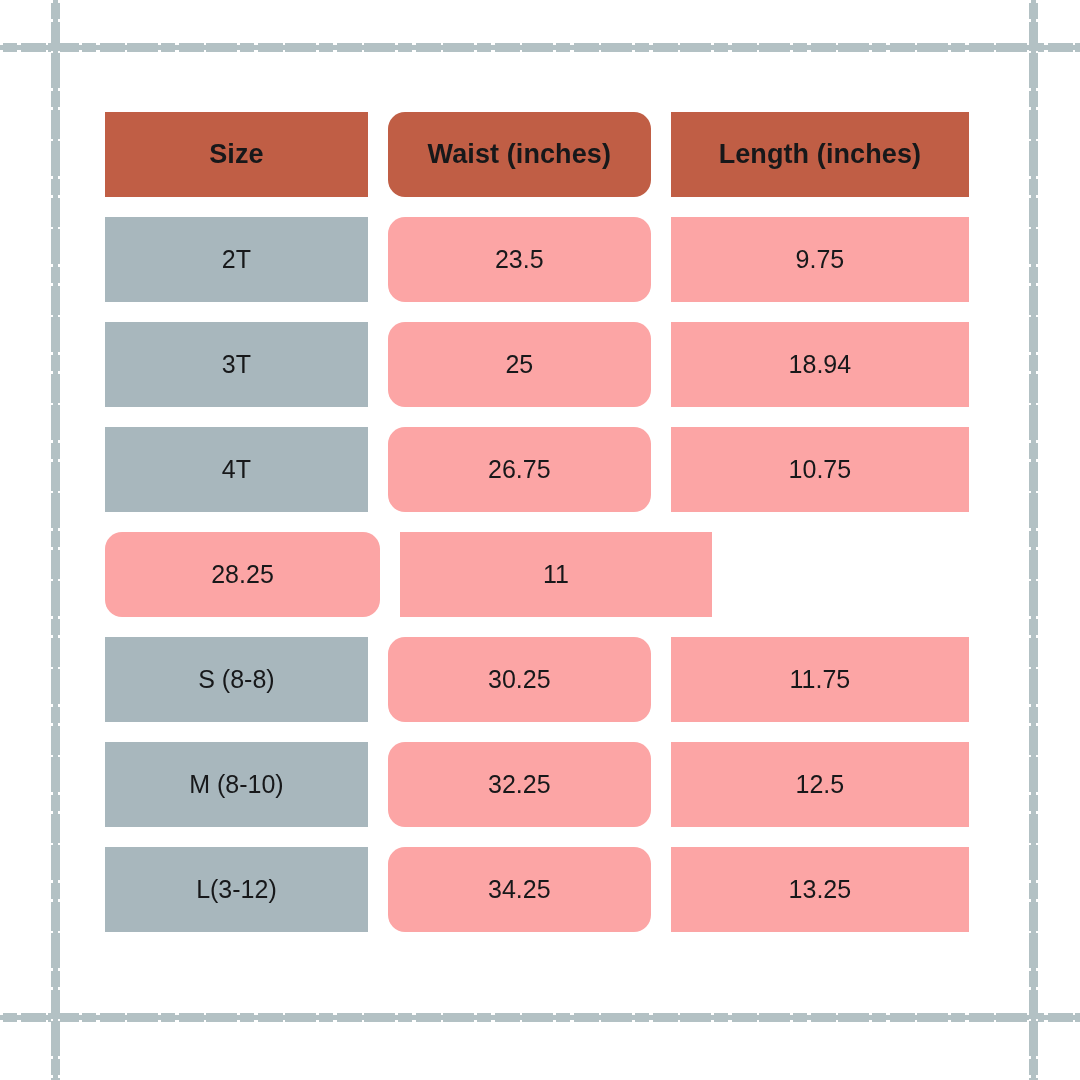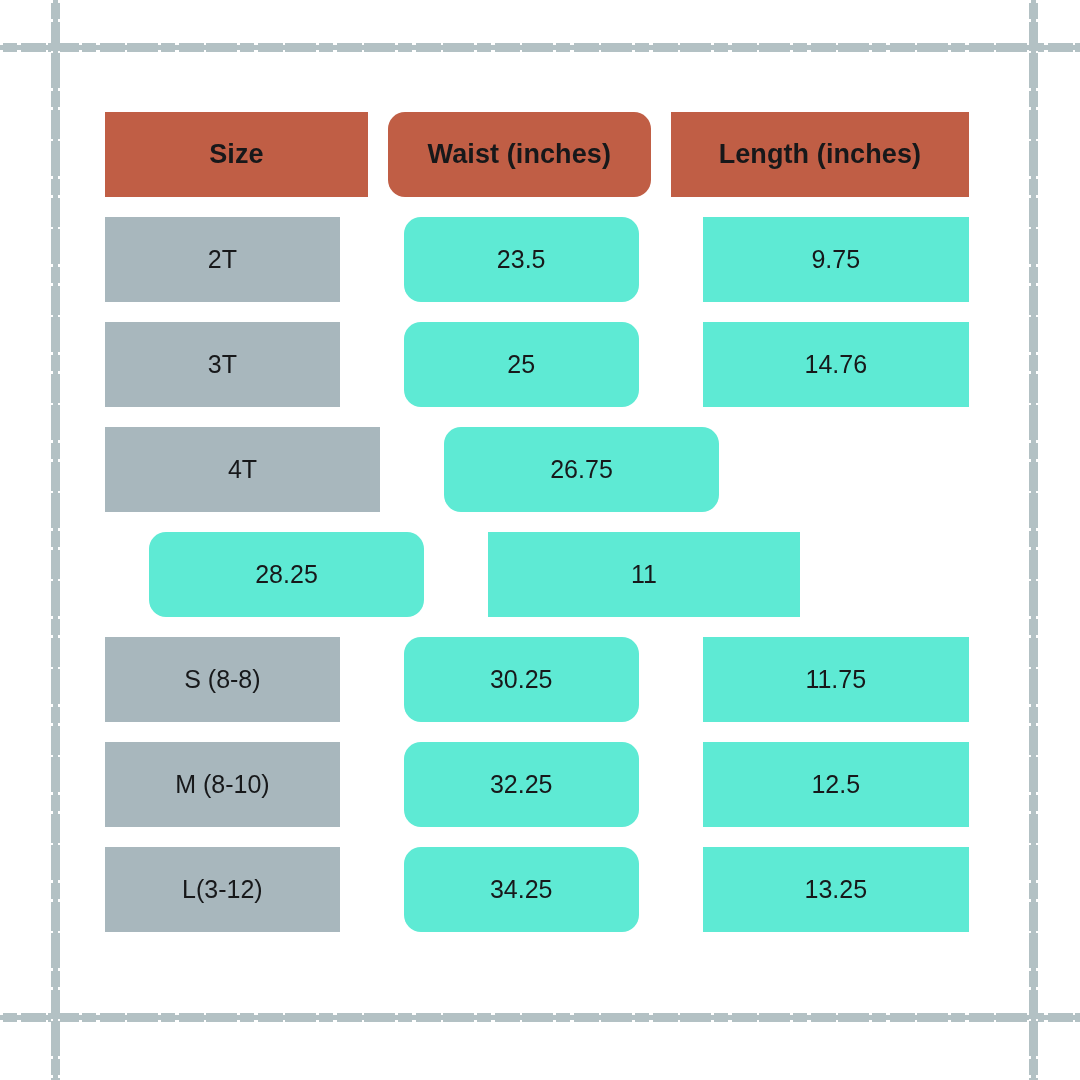--- a/index.html
+++ b/index.html
@@ -121,22 +121,21 @@
   .body-row .cell {
     height: 85px;
     font-size: 25px;
     font-weight: normal;
   }
   .body-row .cell.size-col {
     background: #a8b7bd;
   }
   .body-row .cell.waist-col,
   .body-row .cell.length-col {
-    background: #5eead4;
-    margin-left: 44px;
+    background: #fca5a5;
   }
 </style>
 </head>
 <body>
 
 <div id="page">
 
   <div class="frame-line h" id="frame-top"></div>
   <div class="frame-line h" id="frame-bottom"></div>
   <div class="frame-line v" id="frame-left"></div>
@@ -152,26 +151,27 @@
 
     <div class="table-row body-row">
       <div class="cell size-col">2T</div>
       <div class="cell waist-col">23.5</div>
       <div class="cell length-col">9.75</div>
     </div>
 
     <div class="table-row body-row">
       <div class="cell size-col">3T</div>
       <div class="cell waist-col">25</div>
-      <div class="cell length-col">14.76</div>
+      <div class="cell length-col">18.94</div>
     </div>
 
     <div class="table-row body-row">
       <div class="cell size-col">4T</div>
       <div class="cell waist-col">26.75</div>
+      <div class="cell length-col">10.75</div>
     </div>
 
     <div class="table-row body-row">
       <div class="cell waist-col">28.25</div>
       <div class="cell length-col">11</div>
     </div>
 
     <div class="table-row body-row">
       <div class="cell size-col">S (8-8)</div>
       <div class="cell waist-col">30.25</div>

